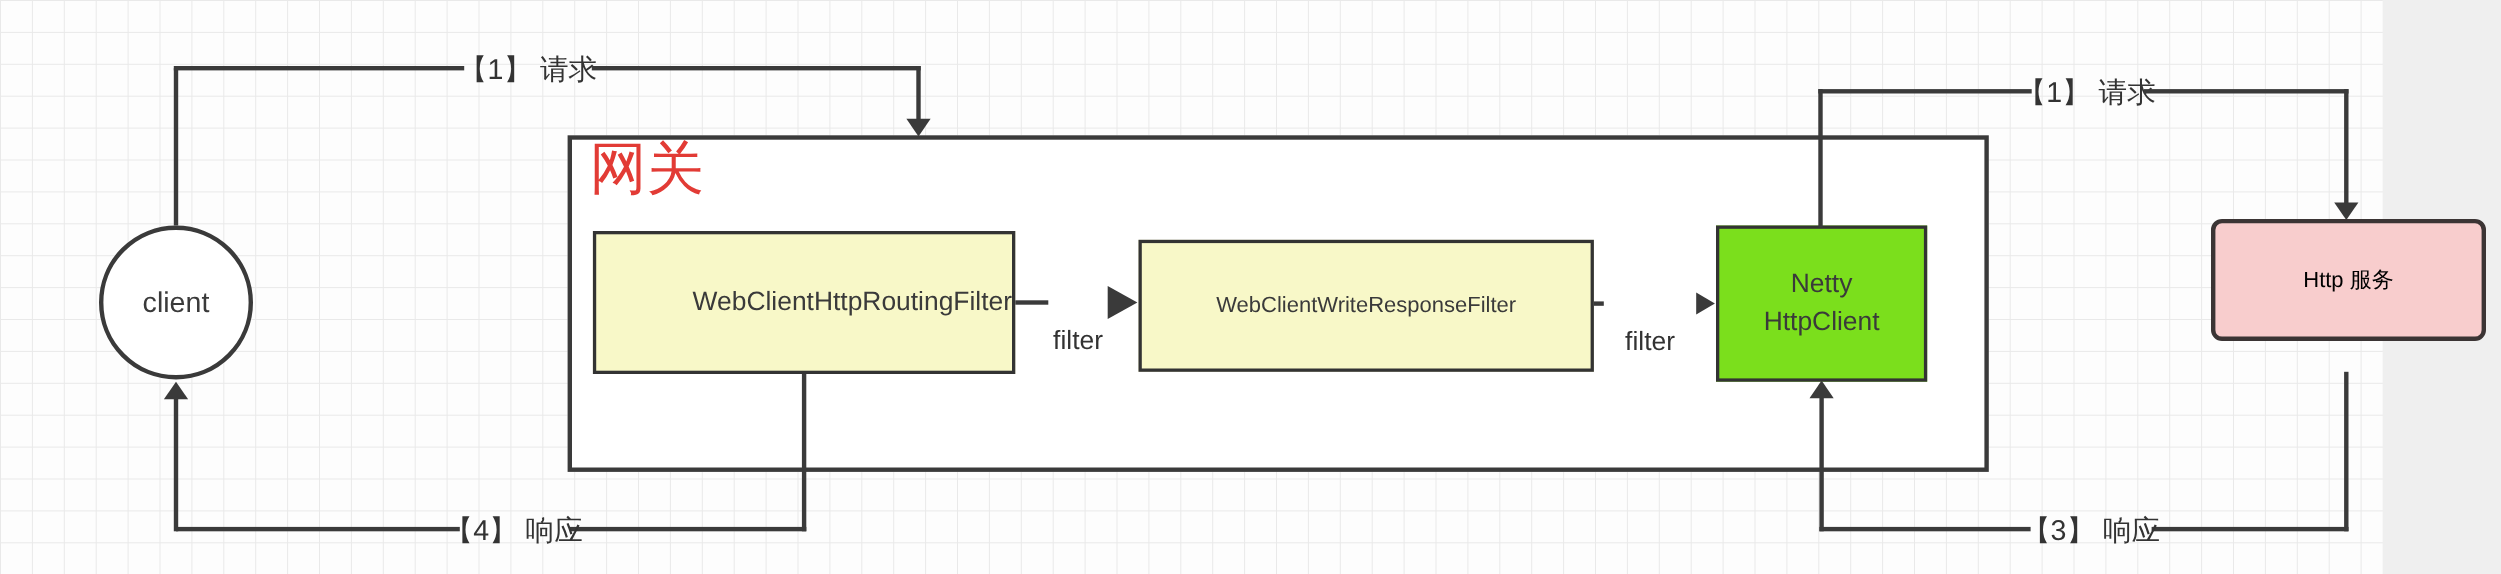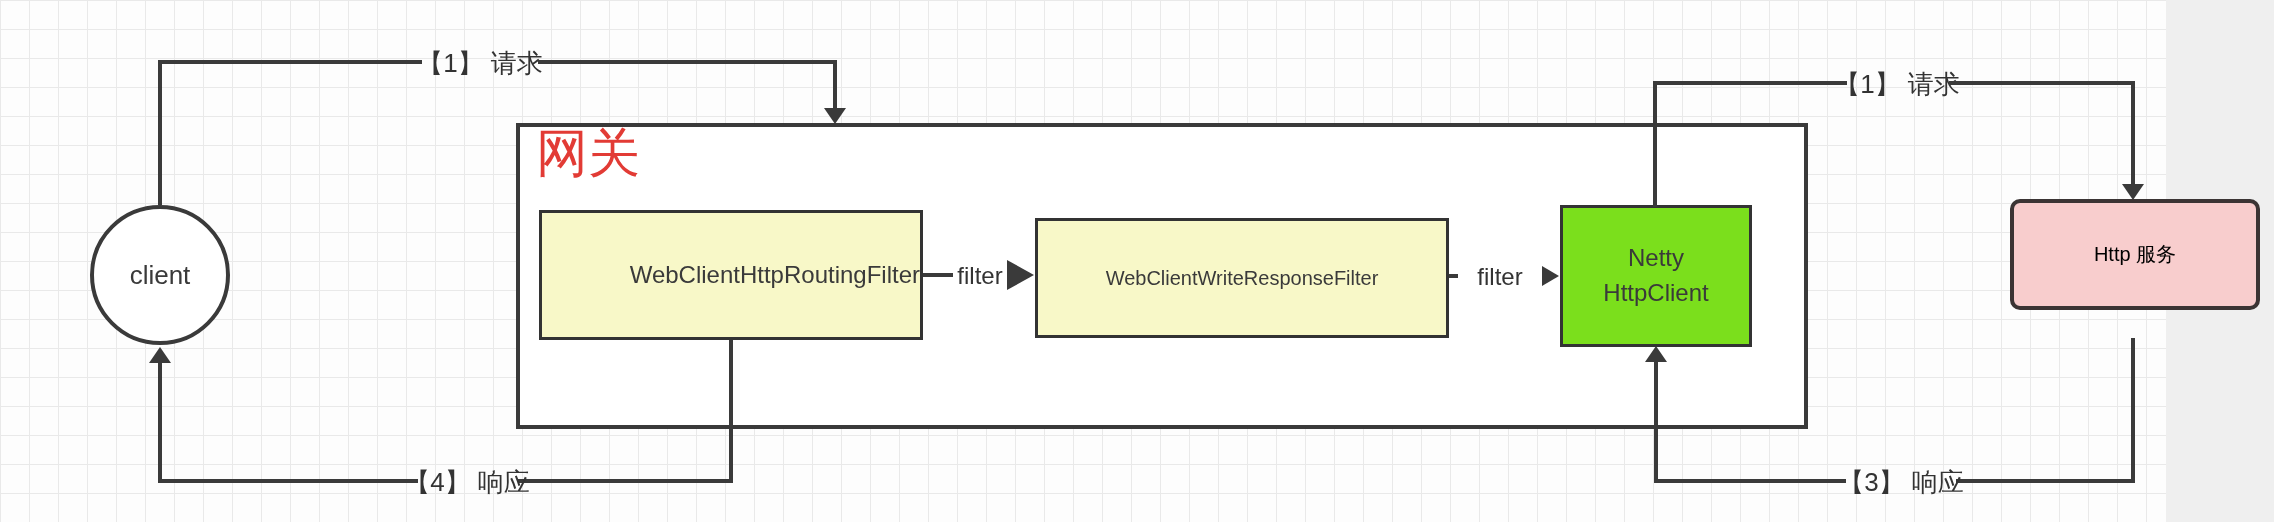--- a/index.html
+++ b/index.html
@@ -94,20 +94,21 @@
     font-weight: 500;
     color: #333333;
     white-space: nowrap;
   }
   .edge-label {
     position: absolute;
     transform: translate(-50%, -50%);
     font-size: 24px;
     color: #333333;
     white-space: nowrap;
+    margin-top: 34px;
   }
 </style>
 </head>
 <body>
 
 <div class="canvas">
 
   <div class="right-strip"></div>
 
   <div class="node gateway"></div>

